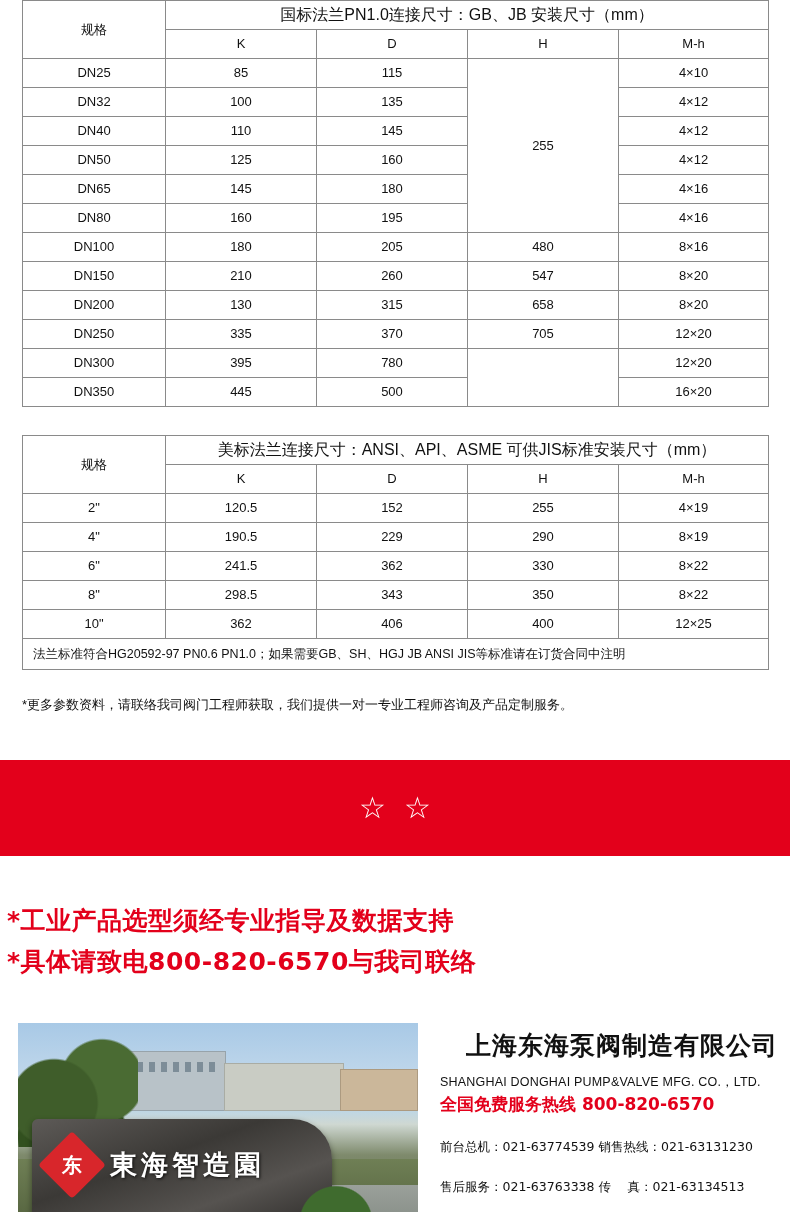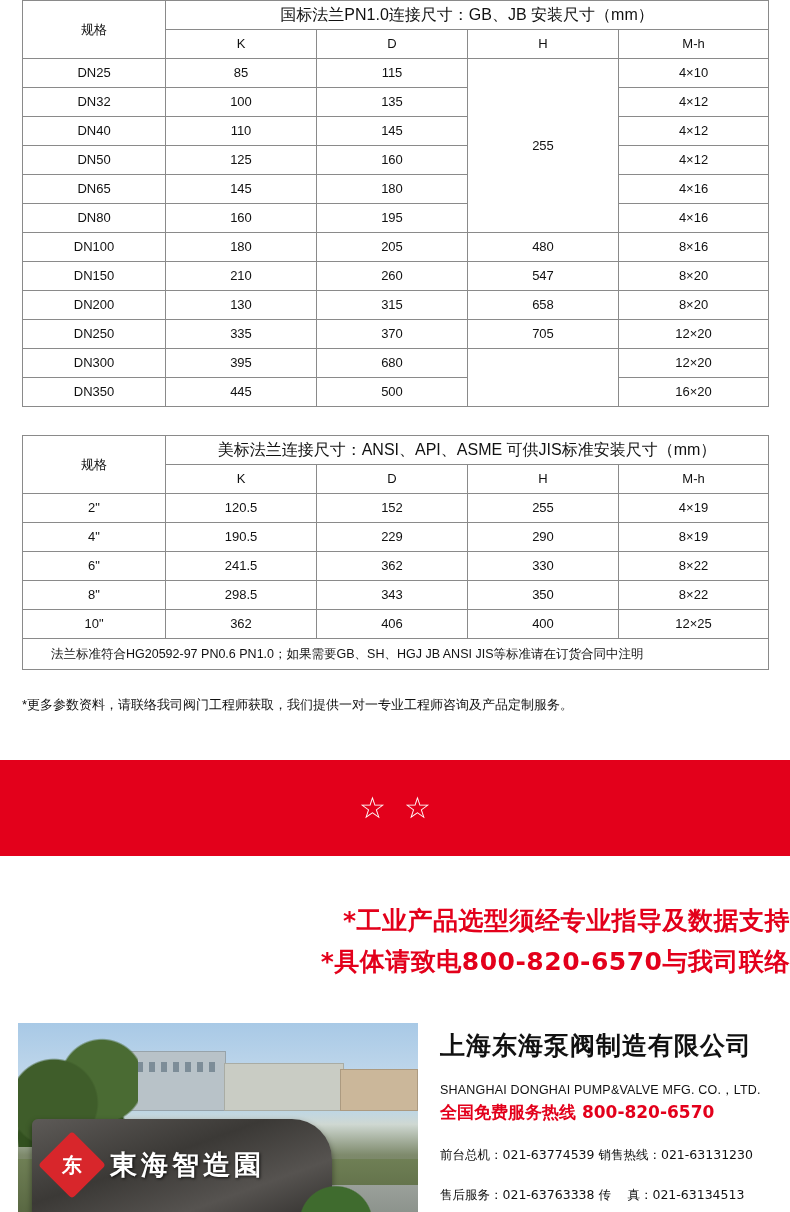--- a/index.html
+++ b/index.html
@@ -28,21 +28,21 @@
     padding: 0;
     height: 28px;
     line-height: 28px;
     background: #fff;
   }
   table.spec td.hdr-title { font-size: 16px; }
   table.spec td.tall { height: 56px; line-height: 56px; }
   table.spec td.note {
     font-size: 12.5px;
     text-align: left;
-    padding-left: 28px;
+    padding-left: 10px;
     height: 30px;
     line-height: 30px;
   }
   .gap-1 { height: 28px; }
 
   .footnote {
     padding: 26px 22px 0 22px;
     font-size: 13px;
     color: #111;
   }
@@ -65,23 +65,23 @@
   .banner-star { font-size: 30px; line-height: 1; }
   .banner-text {
     font-size: 34px;
     font-weight: bold;
     letter-spacing: 6px;
     font-family: "DejaVu Sans", "Liberation Sans", sans-serif;
   }
 
   
   .headlines {
-    text-align: right;
+    text-align: left;
     color: #e3001b;
-    padding: 44px 0 30px 16px;
+    padding: 44px 0 30px 7px;
   }
   .headlines div {
     font-size: 25px;
     font-weight: bold;
     line-height: 1.65;
     letter-spacing: 0.5px;
     font-family: "DejaVu Sans", "Liberation Sans", sans-serif;
   }
 
   
@@ -140,23 +140,24 @@
     text-shadow: 1px 1px 3px rgba(0,0,0,.8);
     font-family:"DejaVu Sans","Liberation Sans",sans-serif;
   }
   .photo .plant { position:absolute; right:40px; bottom:8px; width:84px; height:62px;
     background: radial-gradient(circle at 50% 80%, #3f6b2e 0 55%, rgba(63,107,46,0) 57%); }
 
   .company { padding-top: 6px; }
   .company .cn-name {
     font-size: 25px; font-weight: bold; color: #111; letter-spacing: 1px;
     font-family:"DejaVu Sans","Liberation Sans",sans-serif;
+    margin-left:26px;
   }
   .company .en-name {
-    font-size: 12.5px; color: #111; margin-top: 20px; letter-spacing: .2px;
+    font-size: 12.5px; color: #111; margin-top: 12px; letter-spacing: .2px;
   }
   .company .hotline {
     font-size: 17px; font-weight: bold; color: #e3001b; margin-top: 2px;
     font-family:"DejaVu Sans","Liberation Sans",sans-serif;
   }
   .company .line {
     font-size: 12.5px; color: #111; margin-top: 22px; line-height: 1.45;
     font-family:"DejaVu Sans","Liberation Sans",sans-serif;
   }
   .company .line.sp { margin-top: 9px; }
@@ -249,21 +250,21 @@
         <tr>
           <td>DN250</td>
           <td>335</td>
           <td>370</td>
           <td>705</td>
           <td>12×20</td>
         </tr>
         <tr>
           <td>DN300</td>
           <td>395</td>
-          <td>680</td>
+          <td>780</td>
           <td rowspan="2"></td>
           <td>12×20</td>
         </tr>
         <tr>
           <td>DN350</td>
           <td>445</td>
           <td>500</td>
           <td>16×20</td>
         </tr>
       </tbody>

